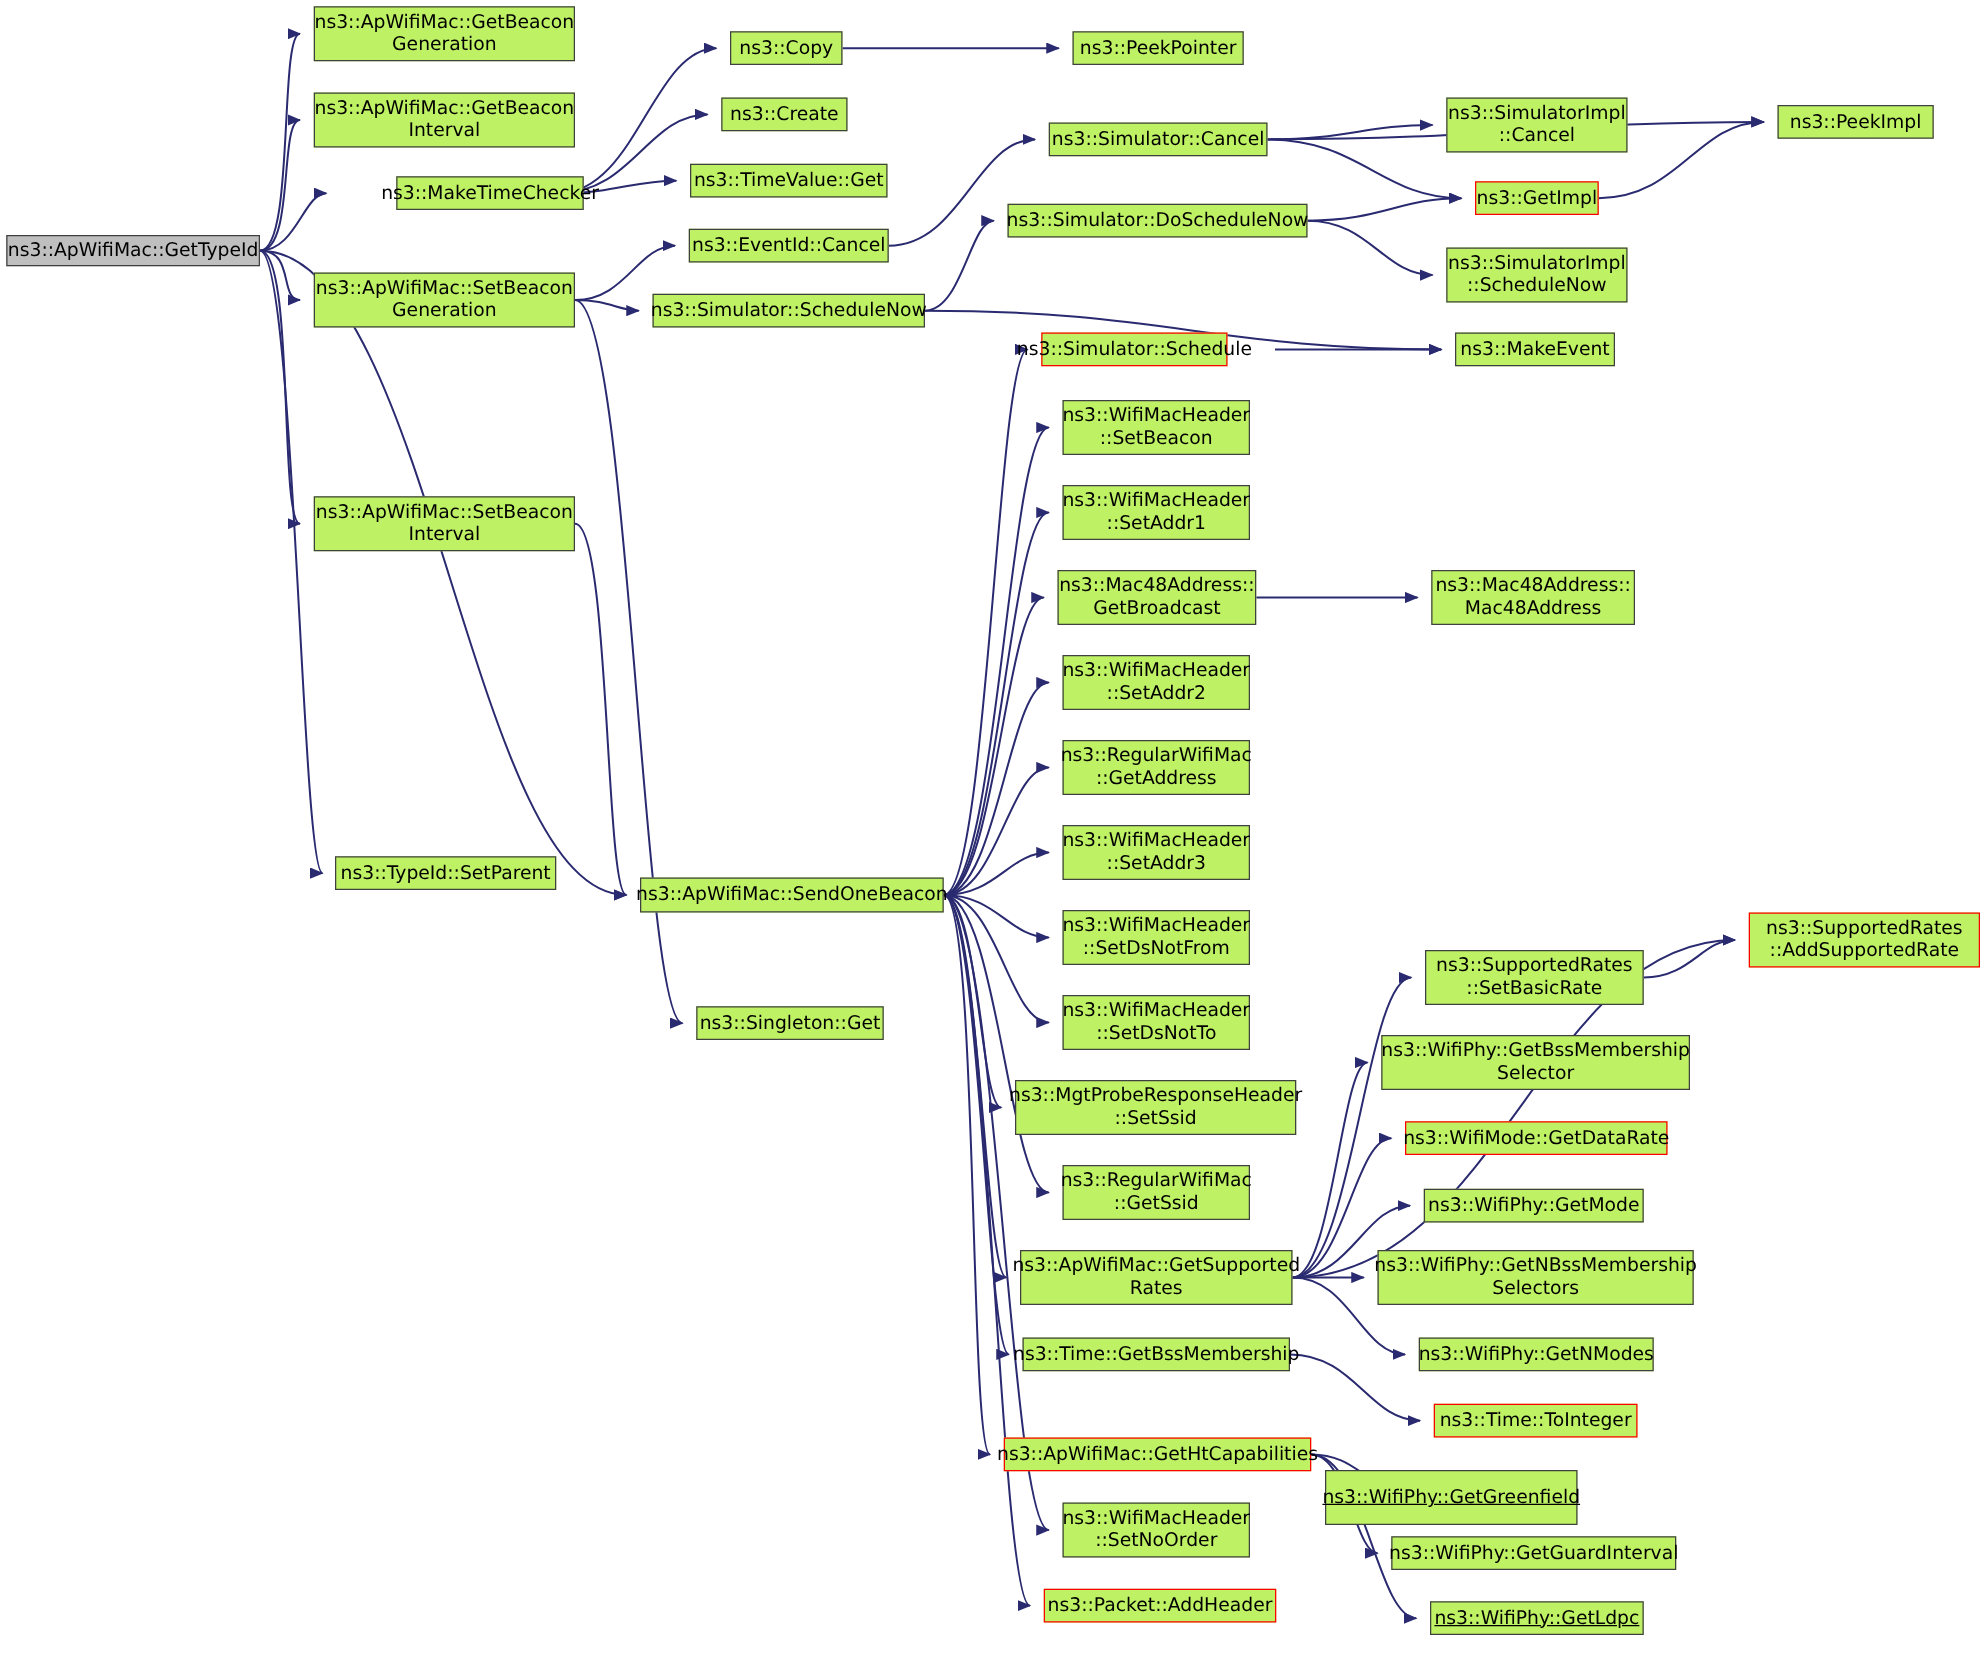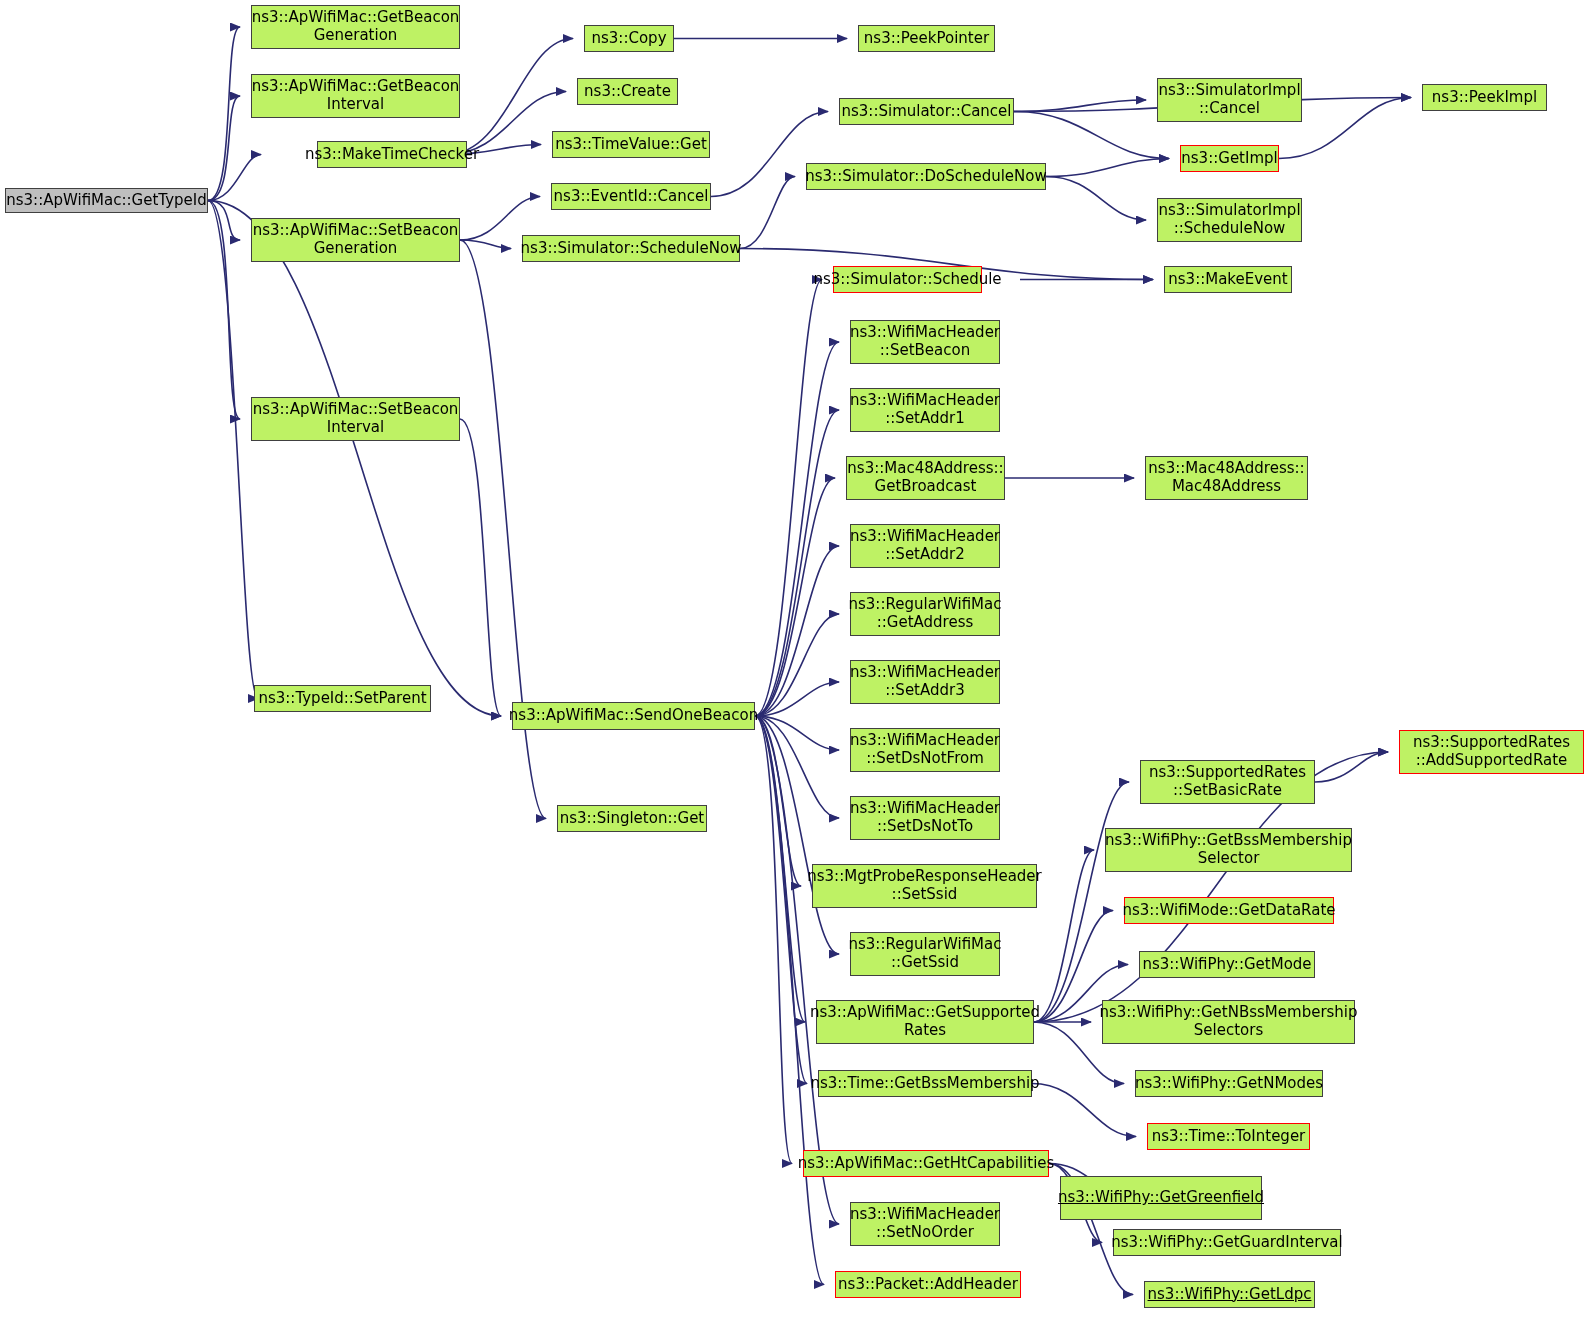--- a/index.html
+++ b/index.html
@@ -118,21 +118,21 @@
       <div class="node root" style="left: 5px; top: 188px; width: 203px; height: 25px;">ns3::ApWifiMac::GetTypeId</div>
       <div class="node" style="left: 251px; top: 5px; width: 209px; height: 44px;">ns3::ApWifiMac::GetBeacon
 Generation</div>
       <div class="node" style="left: 251px; top: 74px; width: 209px; height: 44px;">ns3::ApWifiMac::GetBeacon
 Interval</div>
       <div class="node" style="left: 272px; top: 141px; width: 150px; height: 27px; margin-left: 45px;">ns3::MakeTimeChecker</div>
       <div class="node" style="left: 251px; top: 218px; width: 209px; height: 44px;">ns3::ApWifiMac::SetBeacon
 Generation</div>
       <div class="node" style="left: 251px; top: 397px; width: 209px; height: 44px;">ns3::ApWifiMac::SetBeacon
 Interval</div>
-      <div class="node" style="left: 254px; top: 685px; width: 177px; height: 27px;">ns3::TypeId::SetParent</div>
+      <div class="node" style="left: 268px; top: 685px; width: 177px; height: 27px;">ns3::TypeId::SetParent</div>
       <div class="node" style="left: 584px; top: 25px; width: 90px; height: 27px;">ns3::Copy</div>
       <div class="node" style="left: 577px; top: 78px; width: 101px; height: 27px;">ns3::Create</div>
       <div class="node" style="left: 552px; top: 131px; width: 158px; height: 27px;">ns3::TimeValue::Get</div>
       <div class="node" style="left: 551px; top: 183px; width: 160px; height: 27px;">ns3::EventId::Cancel</div>
       <div class="node" style="left: 522px; top: 235px; width: 218px; height: 27px;">ns3::Simulator::ScheduleNow</div>
       <div class="node" style="left: 512px; top: 702px; width: 243px; height: 28px;">ns3::ApWifiMac::SendOneBeacon</div>
       <div class="node" style="left: 557px; top: 805px; width: 150px; height: 27px;">ns3::Singleton::Get</div>
       <div class="node" style="left: 858px; top: 25px; width: 137px; height: 27px;">ns3::PeekPointer</div>
       <div class="node" style="left: 839px; top: 98px; width: 175px; height: 27px;">ns3::Simulator::Cancel</div>
       <div class="node" style="left: 806px; top: 163px; width: 240px; height: 27px;">ns3::Simulator::DoScheduleNow</div>

